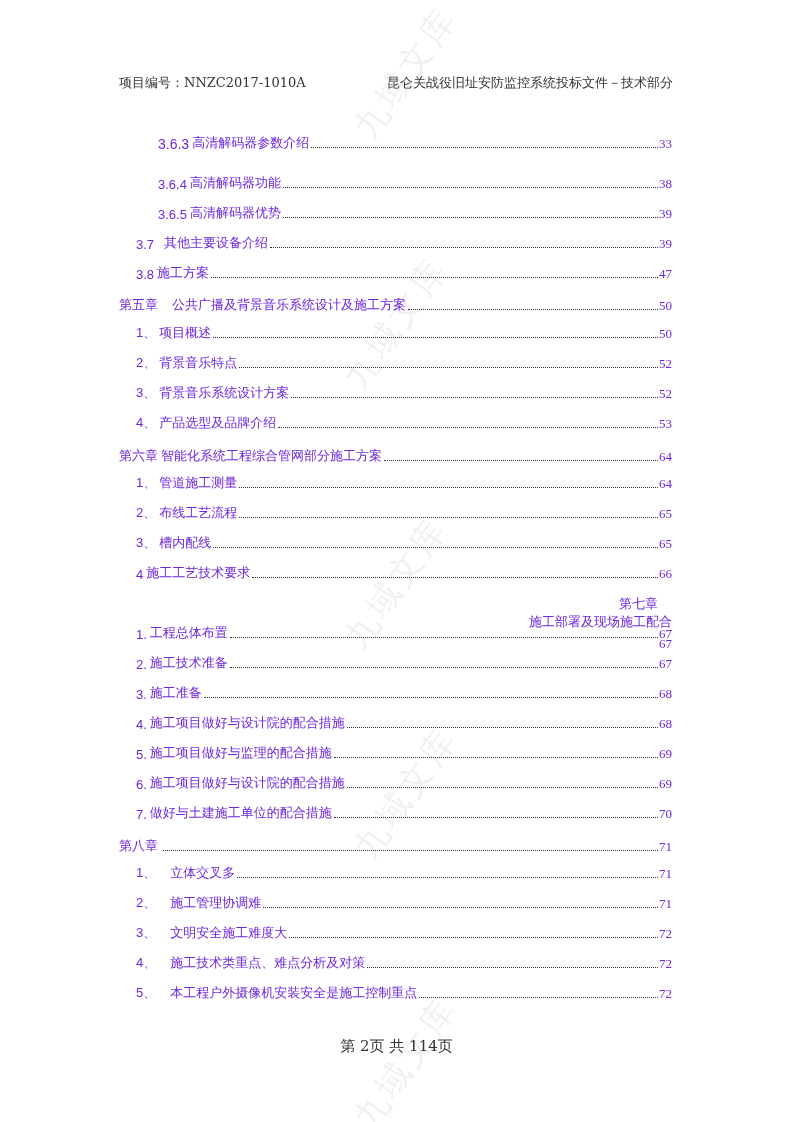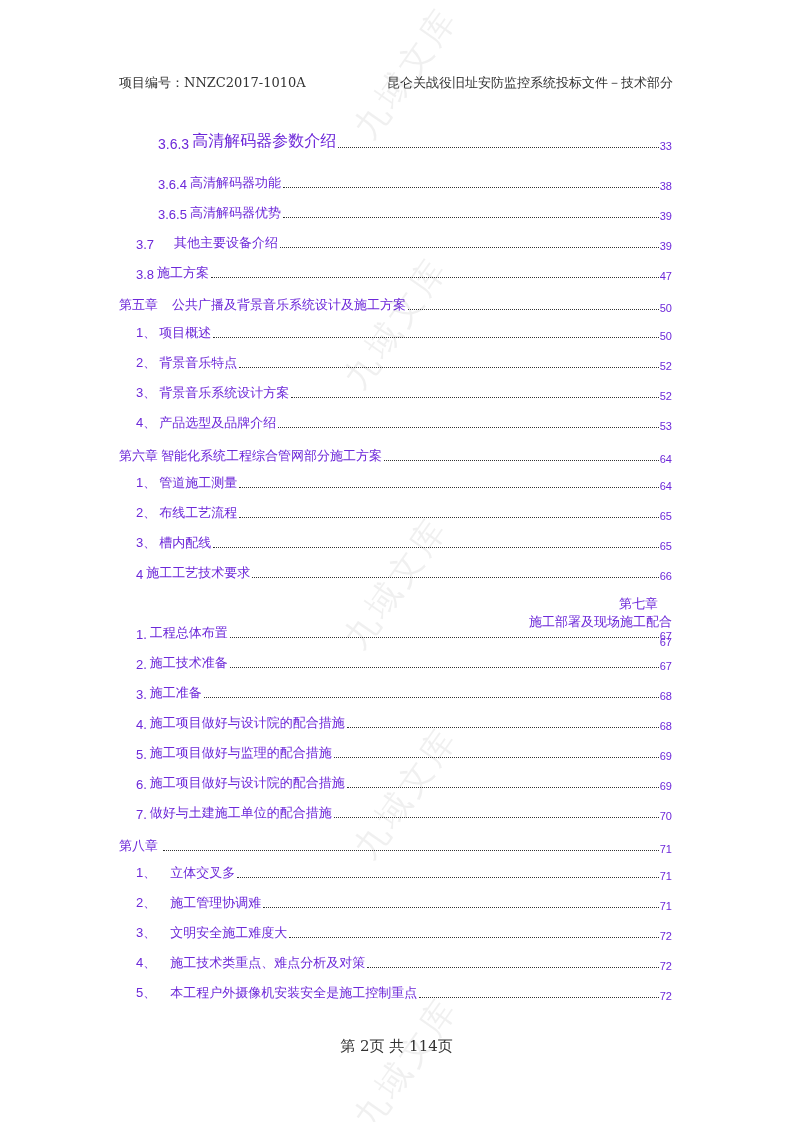--- a/index.html
+++ b/index.html
@@ -9,22 +9,22 @@
             font-size: 13px; color: #333; }
   .header .left { position: absolute; left: 0; top: 0; }
   .header .right { position: absolute; right: -4px; top: 0; }
   .toc { position: absolute; left: 0; top: 0; width: 793px; }
   .row { position: absolute; left: 0; height: 20px; display: flex; align-items: flex-end;
          font-size: 13px; color: #6d28d9; white-space: nowrap; }
   .row .num { font-family: "Liberation Sans", sans-serif; font-size: 13px; }
   .row .title { }
   .row .dots { flex: 1; overflow: hidden; margin: 0 1px 4px 2px;
                border-bottom: 1.5px dotted #333; height: 1px; }
-  .row .page { font-family: Liberation Sans, sans-serif; font-size: 11px; }
-  .row.big .title { font-family: "DejaVu Sans", sans-serif; font-size: 16px; }
+  .row .page { font-family: Liberation Serif, serif; font-size: 13px; }
+  .row.big .title { font-family: "DejaVu Sans", sans-serif; font-size: 13px; }
   .row.big .num { font-size: 14px; }
   .footer { position: absolute; top: 1037px; left: 0; width: 793px; text-align: center;
             font-size: 15px; color: #333; }
   .watermark { position: absolute; font-family: "DejaVu Sans", sans-serif; font-size: 34px;
                color: rgba(0,0,0,0.06); transform: rotate(-55deg); white-space: nowrap;
                pointer-events: none; letter-spacing: 4px; }
 </style>
 </head>
 <body>
 
@@ -46,21 +46,21 @@
       <span class="dots"></span>
       <span class="page">38</span>
     </div>
     <div class="row" style="top: 202px; left: 158px; width: 514px;">
       <span class="num" style="margin-right: 3px;">3.6.5</span>
       <span class="title">高清解码器优势</span>
       <span class="dots"></span>
       <span class="page">39</span>
     </div>
     <div class="row" style="top: 232px; left: 136px; width: 536px;">
-      <span class="num" style="margin-right: 20px;">3.7</span>
+      <span class="num" style="margin-right: 10px;">3.7</span>
       <span class="title">其他主要设备介绍</span>
       <span class="dots"></span>
       <span class="page">39</span>
     </div>
     <div class="row" style="top: 262px; left: 136px; width: 536px;">
       <span class="num" style="margin-right: 3px;">3.8</span>
       <span class="title">施工方案</span>
       <span class="dots"></span>
       <span class="page">47</span>
     </div>

